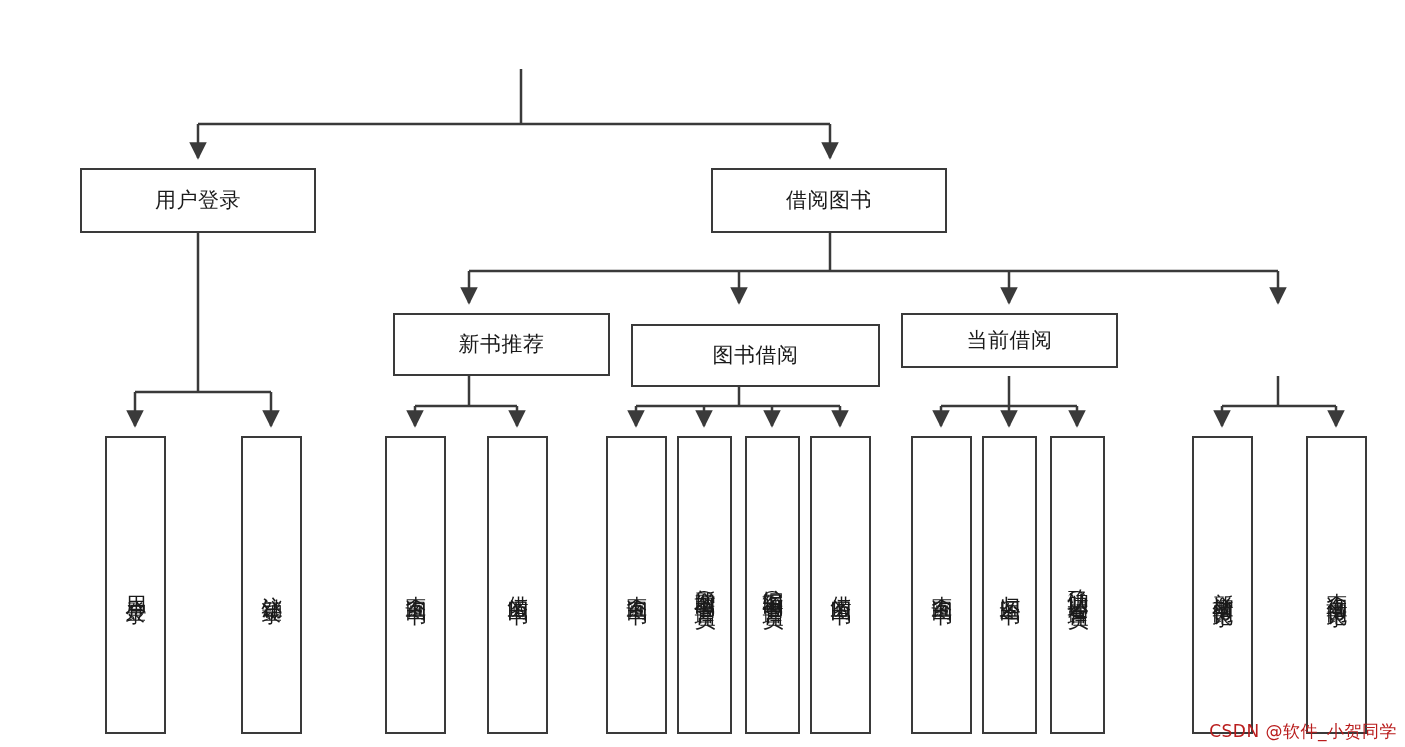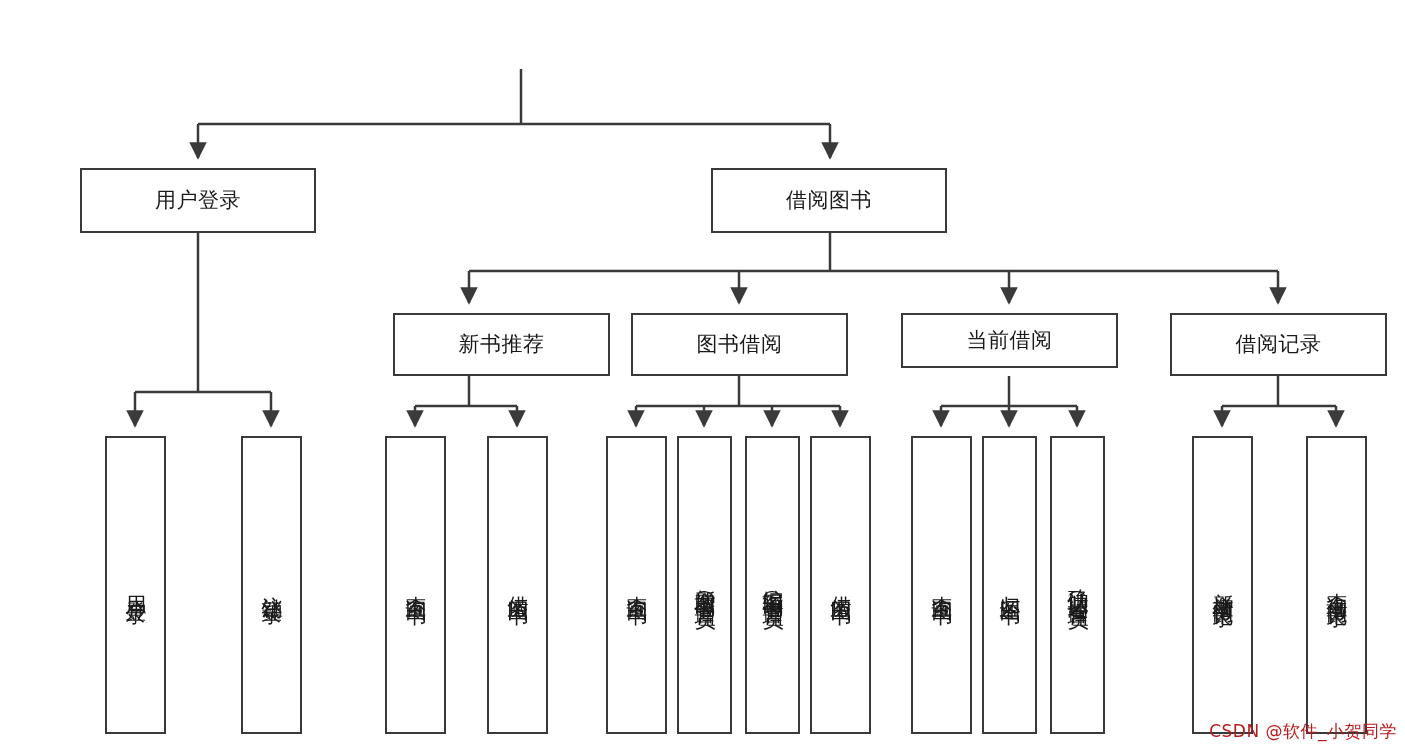--- a/index.html
+++ b/index.html
@@ -134,31 +134,28 @@
   </div>
 
   <div class="node horiz" style="left:711px; top:168px; width:236px; height:65px;">
     <span class="node-label">借阅图书</span>
   </div>
 
   <div class="node horiz" style="left:361px; top:313px; width:217px; height:63px;margin-left:32px;">
     <span class="node-label">新书推荐</span>
   </div>
 
-  <div class="node horiz" style="left:631px; top:313px; width:217px; height:63px;">
+  <div class="node horiz" style="left:631px; top:324px; width:249px; height:63px;">
     <span class="node-label">图书借阅</span>
   </div>
 
   <div class="node horiz" style="left:901px; top:313px; width:217px; height:55px;">
     <span class="node-label">当前借阅</span>
   </div>
 
-  <div class="node horiz" style="left:1170px; top:313px; width:217px; height:63px;">
-    <span class="node-label">借阅记录</span>
-  </div>
 
   <div class="node vert" style="left:105px; top:436px; width:61px; height:298px;">
     <span class="node-label">用户登录</span>
   </div>
   <div class="node vert" style="left:241px; top:436px; width:61px; height:298px;">
     <span class="node-label">注销登录</span>
   </div>
 
   <div class="node vert" style="left:385px; top:436px; width:61px; height:298px;">
     <span class="node-label">查询图书</span>

